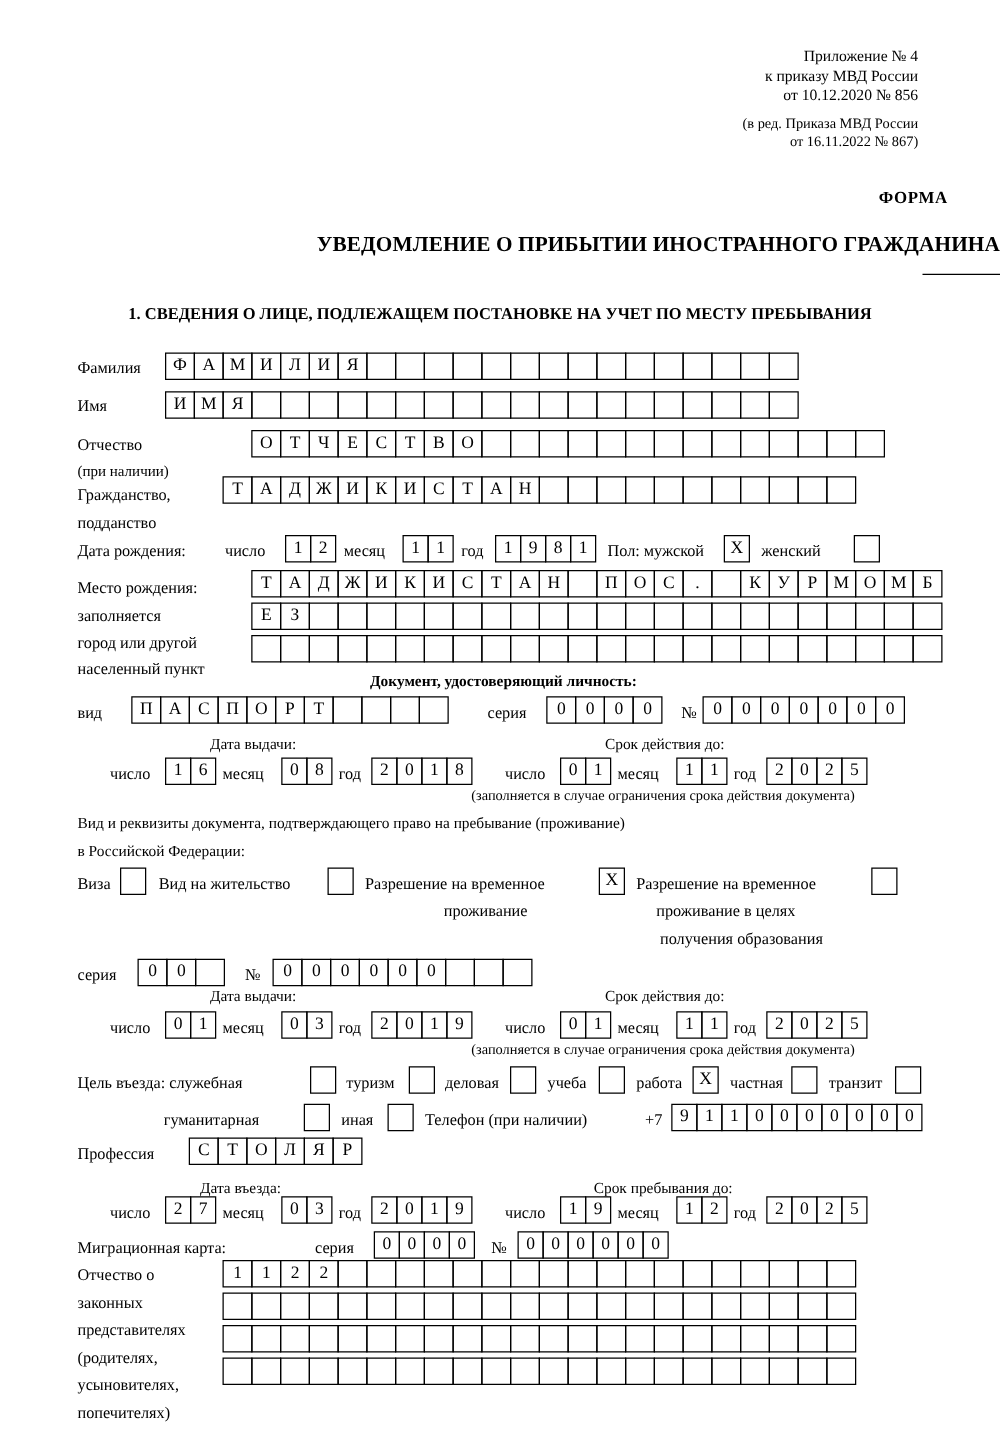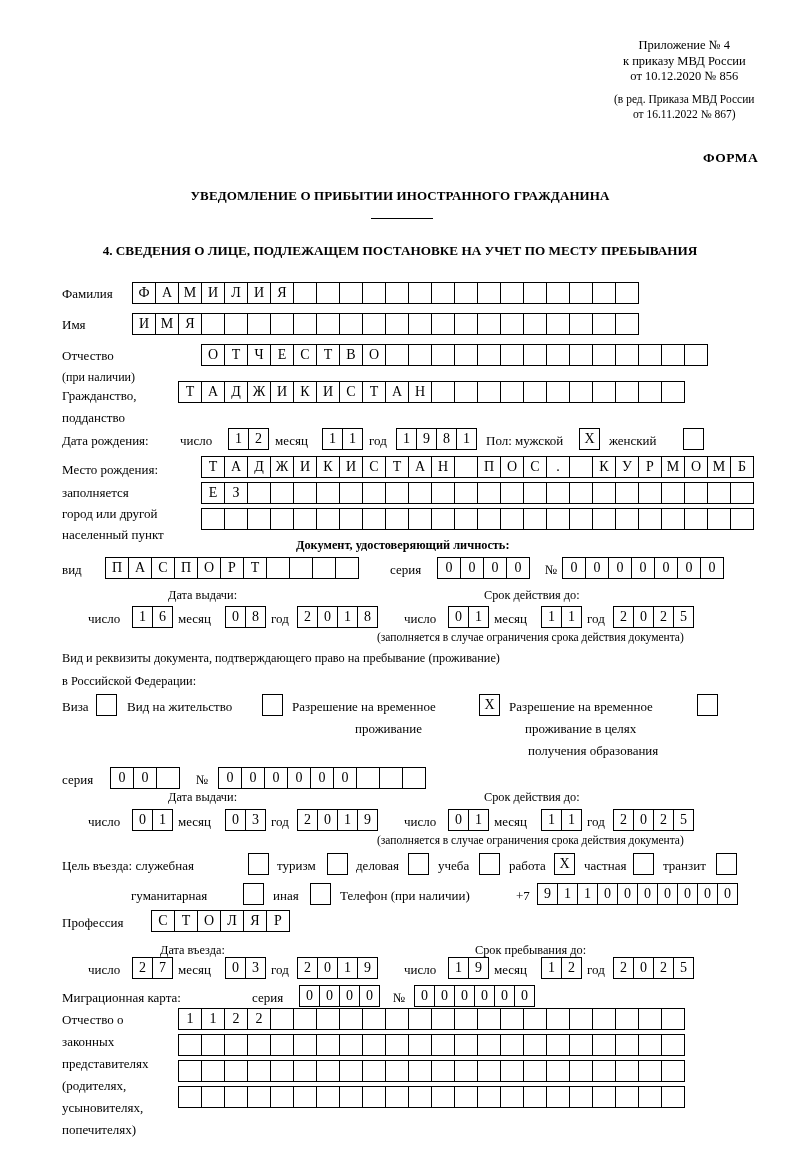--- a/index.html
+++ b/index.html
@@ -13,42 +13,42 @@
   .page{
     position:relative;
     width:800px;height:1163px;
     padding:0;
     box-sizing:border-box;
   }
 
   
   .hdr{
     position:absolute;
-    left:614px; top:38px;
+    left:594px; top:38px;
     font-size:12.5px;
     line-height:15.5px;
-    text-align:center;
+    text-align:right;
     white-space:nowrap;
   }
   .hdr .small{font-size:11.5px;}
   .hdr .gap{height:7px;}
   .forma{
     position:absolute;
     left:703px; top:150px;
     font-weight:bold;
     font-size:13.5px;
     letter-spacing:.5px;
   }
 
   .title{
     position:absolute;
     left:0;right:0;top:185px;
-    text-align:center;
+    text-align:right;
     font-weight:bold;
-    font-size:13px;
+    font-size:17px;
     line-height:21px;
     letter-spacing:.1px;
   }
   .title .ln2{position:relative;}
   .title .blank{
     display:inline-block;
     width:62px;
     border-bottom:1px solid #000;
     vertical-align:2px;
     margin-left:4px;
@@ -109,21 +109,21 @@
     <div class="small">от 16.11.2022 № 867)</div>
   </div>
 
   <div class="forma">ФОРМА</div>
 
   <div class="title">
     <div>УВЕДОМЛЕНИЕ О ПРИБЫТИИ ИНОСТРАННОГО ГРАЖДАНИНА</div>
     <div class="ln2"><span class="blank"></span></div>
   </div>
 
-  <div class="sect1">4. СВЕДЕНИЯ О ЛИЦЕ, ПОДЛЕЖАЩЕМ ПОСТАНОВКЕ НА УЧЕТ ПО МЕСТУ ПРЕБЫВАНИЯ</div>
+  <div class="sect1">1. СВЕДЕНИЯ О ЛИЦЕ, ПОДЛЕЖАЩЕМ ПОСТАНОВКЕ НА УЧЕТ ПО МЕСТУ ПРЕБЫВАНИЯ</div>
 
   <div class="t" style="left:62px;top:286px;">Фамилия</div>
   <div class="cells" id="row-surname" style="left:132px;top:282px;">
       <div class="cell">Ф</div>
       <div class="cell">А</div>
       <div class="cell">М</div>
       <div class="cell">И</div>
       <div class="cell">Л</div>
       <div class="cell">И</div>
       <div class="cell">Я</div>

